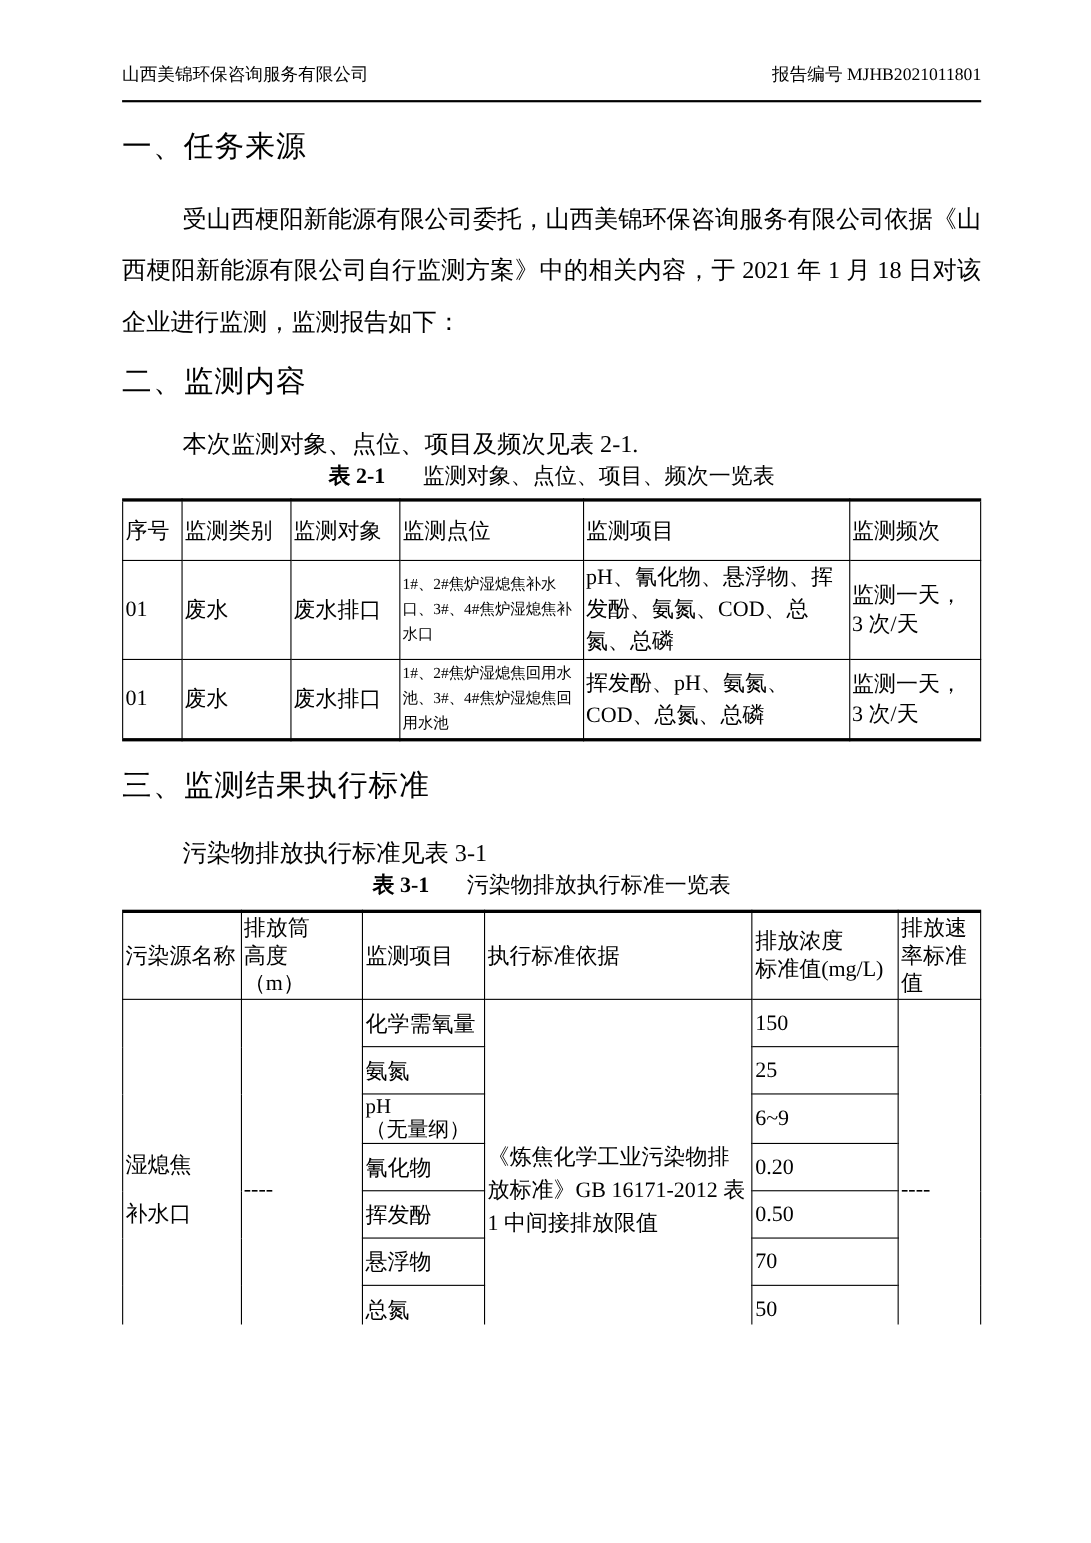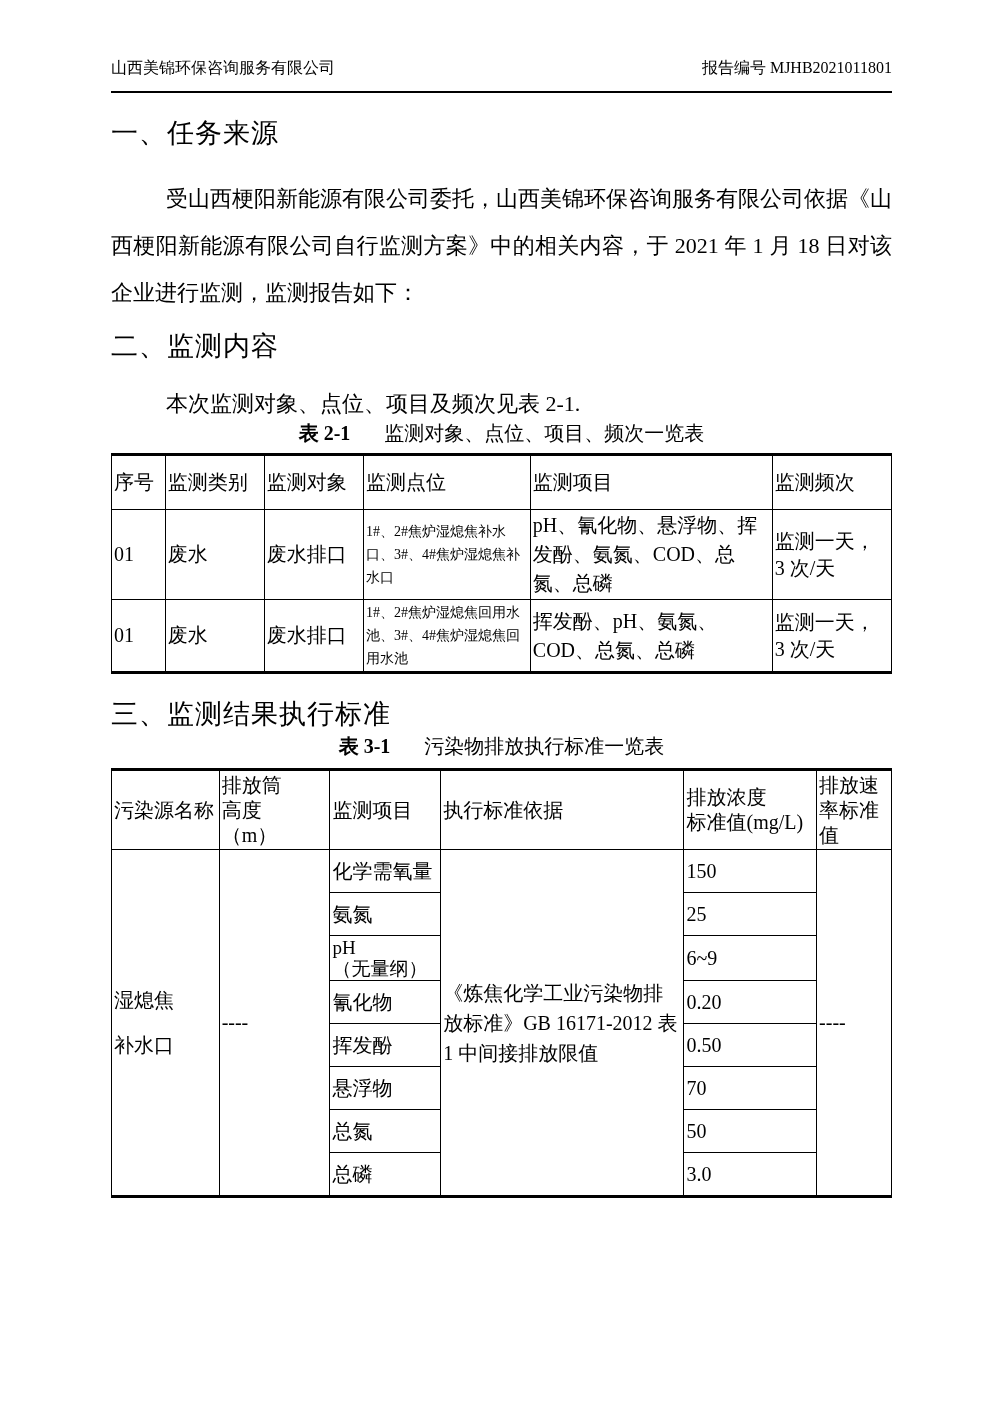--- a/index.html
+++ b/index.html
@@ -119,20 +119,21 @@
         <td>废水排口</td>
         <td class="small-cell">1#、2#焦炉湿熄焦回用水池、3#、4#焦炉湿熄焦回用水池</td>
         <td class="proj-cell">挥发酚、pH、氨氮、COD、总氮、总磷</td>
         <td class="freq-cell">监测一天，
 3 次/天</td>
       </tr>
     </tbody>
   </table>
 
   <h1 class="sec-title sec3">三、监测结果执行标准</h1>
+  <p class="body-para single-line p3">污染物排放执行标准见表 3-1</p>
 
   <div class="caption">
     <span class="cap-label">表 3-1</span><span>污染物排放执行标准一览表</span>
   </div>
 
   <table class="doc-table t3">
     <colgroup>
       <col style="width:13.8%">
         <col style="width:14.2%">
         <col style="width:14.2%">

